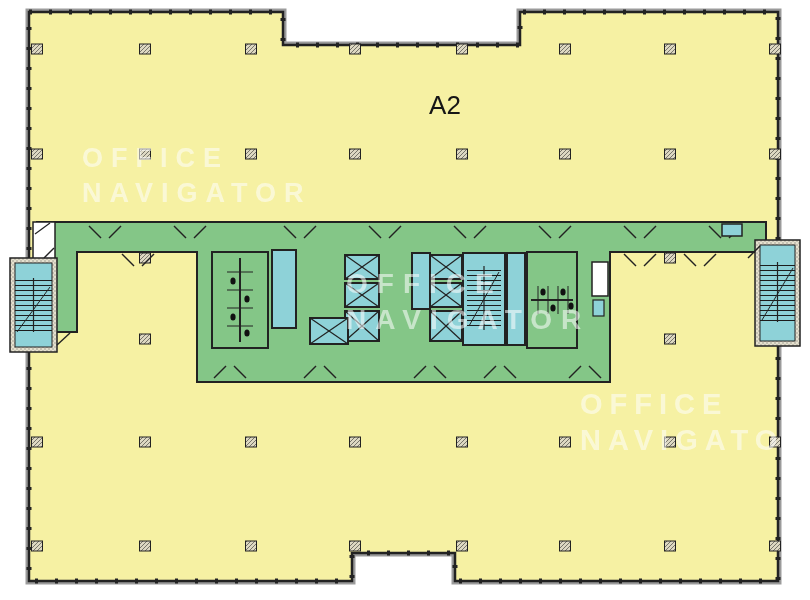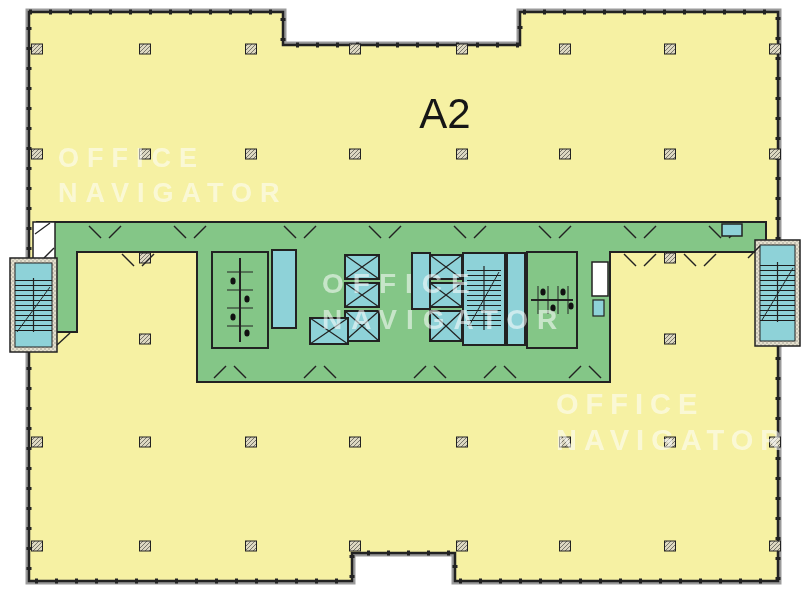--- a/index.html
+++ b/index.html
@@ -1,26 +1,26 @@
 <!DOCTYPE html>
 <html style="--floor-yellow: #f6f1a3; --core-green: #84c687; --shaft-teal: #8ed2d8; --wall-black: #222222; --outer-gray: #9b9b9b; --hatch-tan: #ddd8c2; --watermark-white: #ffffff;"><head>
 <meta charset="utf-8">
 <style>
   html,body{margin:0;padding:0;background:#fff;}
   body{width:810px;height:600px;position:relative;overflow:hidden;
        font-family:"Liberation Sans", sans-serif;}
   #plan-wrap{position:absolute;inset:0;}
   svg{position:absolute;left:0;top:0;}
   .zone-hit{position:absolute;background:transparent;}
-  .zone-label{position:absolute;font-size:42px;color:#161616;width:120px;
+  .zone-label{position:absolute;font-size:26px;color:#161616;width:120px;
               text-align:center;user-select:none;}
   .watermark{position:absolute;color:var(--watermark-white,#fff);opacity:.55;
              font-weight:bold;text-transform:uppercase;pointer-events:none;
              white-space:nowrap;}
-  .watermark .wm-line{display:block;}
+  .watermark .wm-line{display:block;margin-left:24px;}
   .wm-a2{left:58px;top:141px;font-size:27px;letter-spacing:8px;line-height:35px;}
   .wm-core{left:322px;top:266px;font-size:28px;letter-spacing:9px;line-height:36px;}
   .wm-a1{left:556px;top:386px;font-size:29px;letter-spacing:7px;line-height:36px;}
 </style>
 </head>
 <body>
 
 <div id="plan-wrap">
 
 <svg width="810" height="600" viewBox="0 0 810 600">

